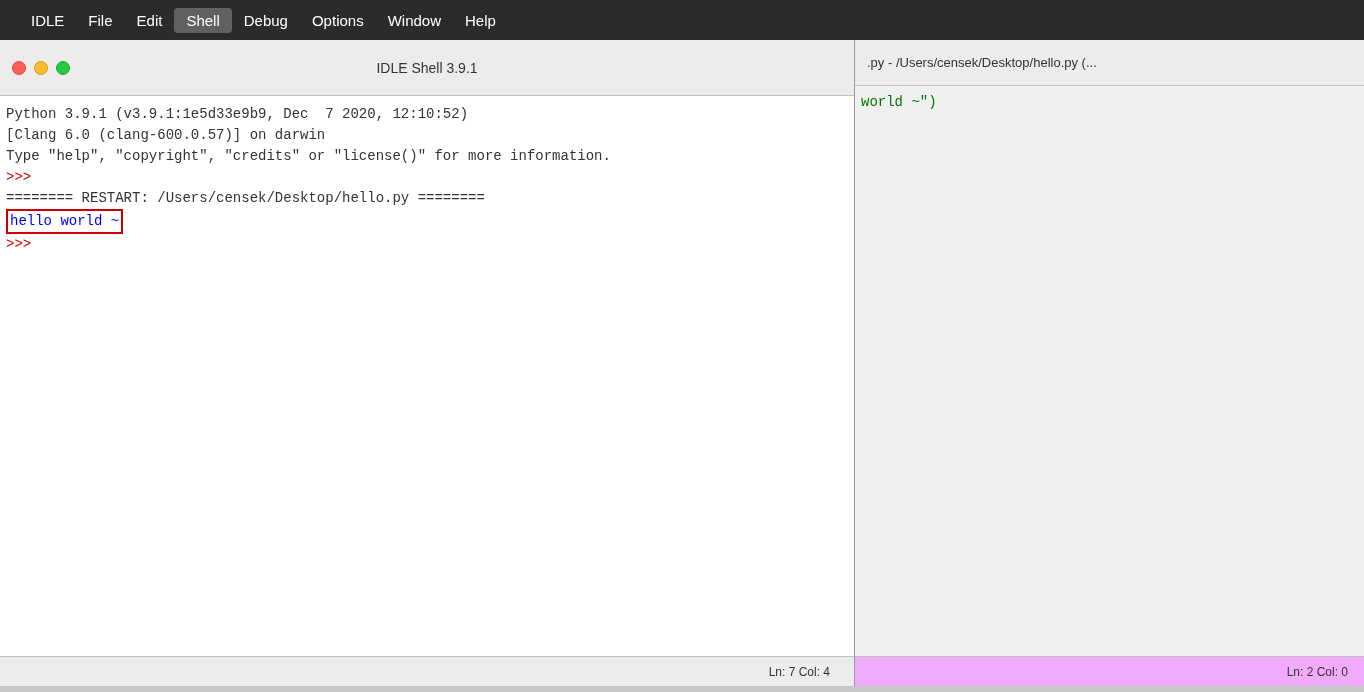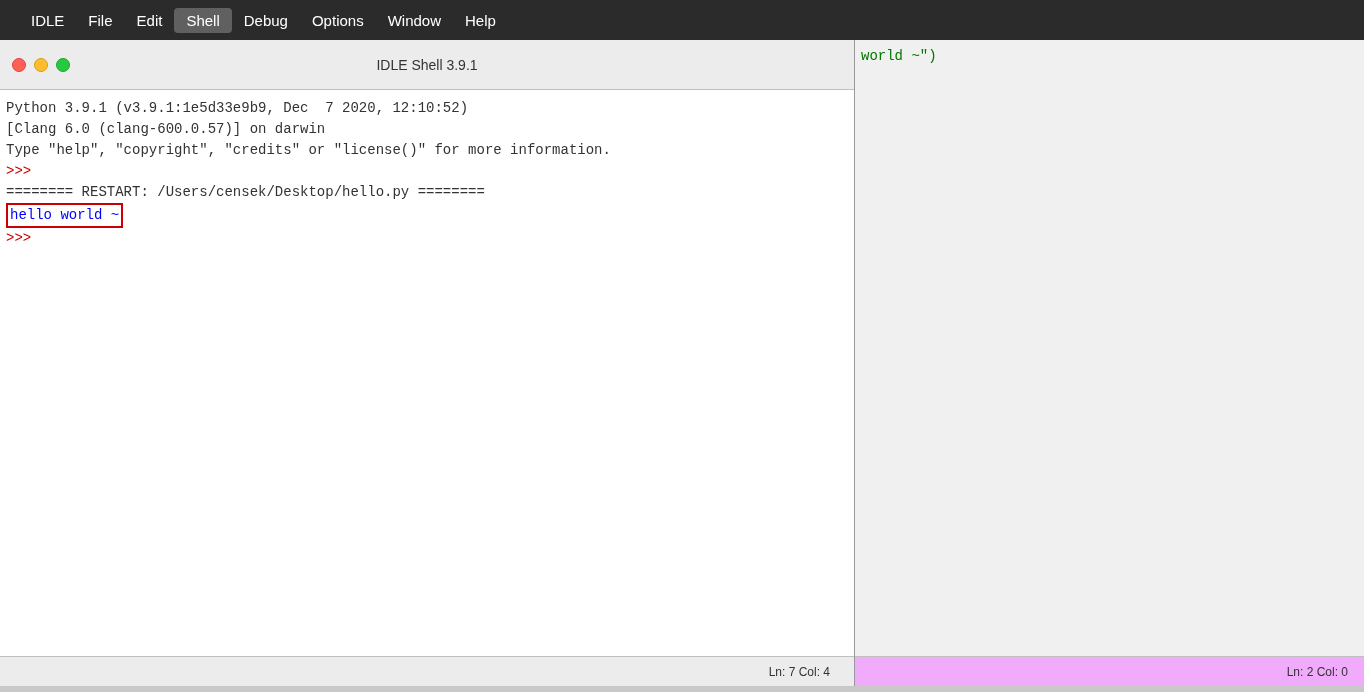--- a/index.html
+++ b/index.html
@@ -56,21 +56,21 @@
       width: 855px;
       height: 100%;
       background: #ffffff;
       display: flex;
       flex-direction: column;
       border-right: 1px solid #999;
     }
 
     
     .title-bar {
-      height: 50px;
+      height: 56px;
       background: #ececec;
       display: flex;
       align-items: center;
       justify-content: center;
       border-bottom: 1px solid #c0c0c0;
       position: relative;
       flex-shrink: 0;
     }
 
     .window-controls {
@@ -256,20 +256,23 @@
       </div>
       <div class="shell-prompt">&gt;&gt;&gt;</div>
     </div>
 
     <div class="status-bar">
       <span class="status-text">Ln: 7  Col: 4</span>
     </div>
   </div>
 
   <div class="editor-panel">
+    <div class="editor-title-bar">
+      <span class="editor-title-text">.py - /Users/censek/Desktop/hello.py (...</span>
+    </div>
 
     <div class="editor-content">
       <div class="editor-line">world ~")</div>
     </div>
 
     <div class="editor-status-bar">
       <span class="status-text">Ln: 2  Col: 0</span>
     </div>
   </div>
 

